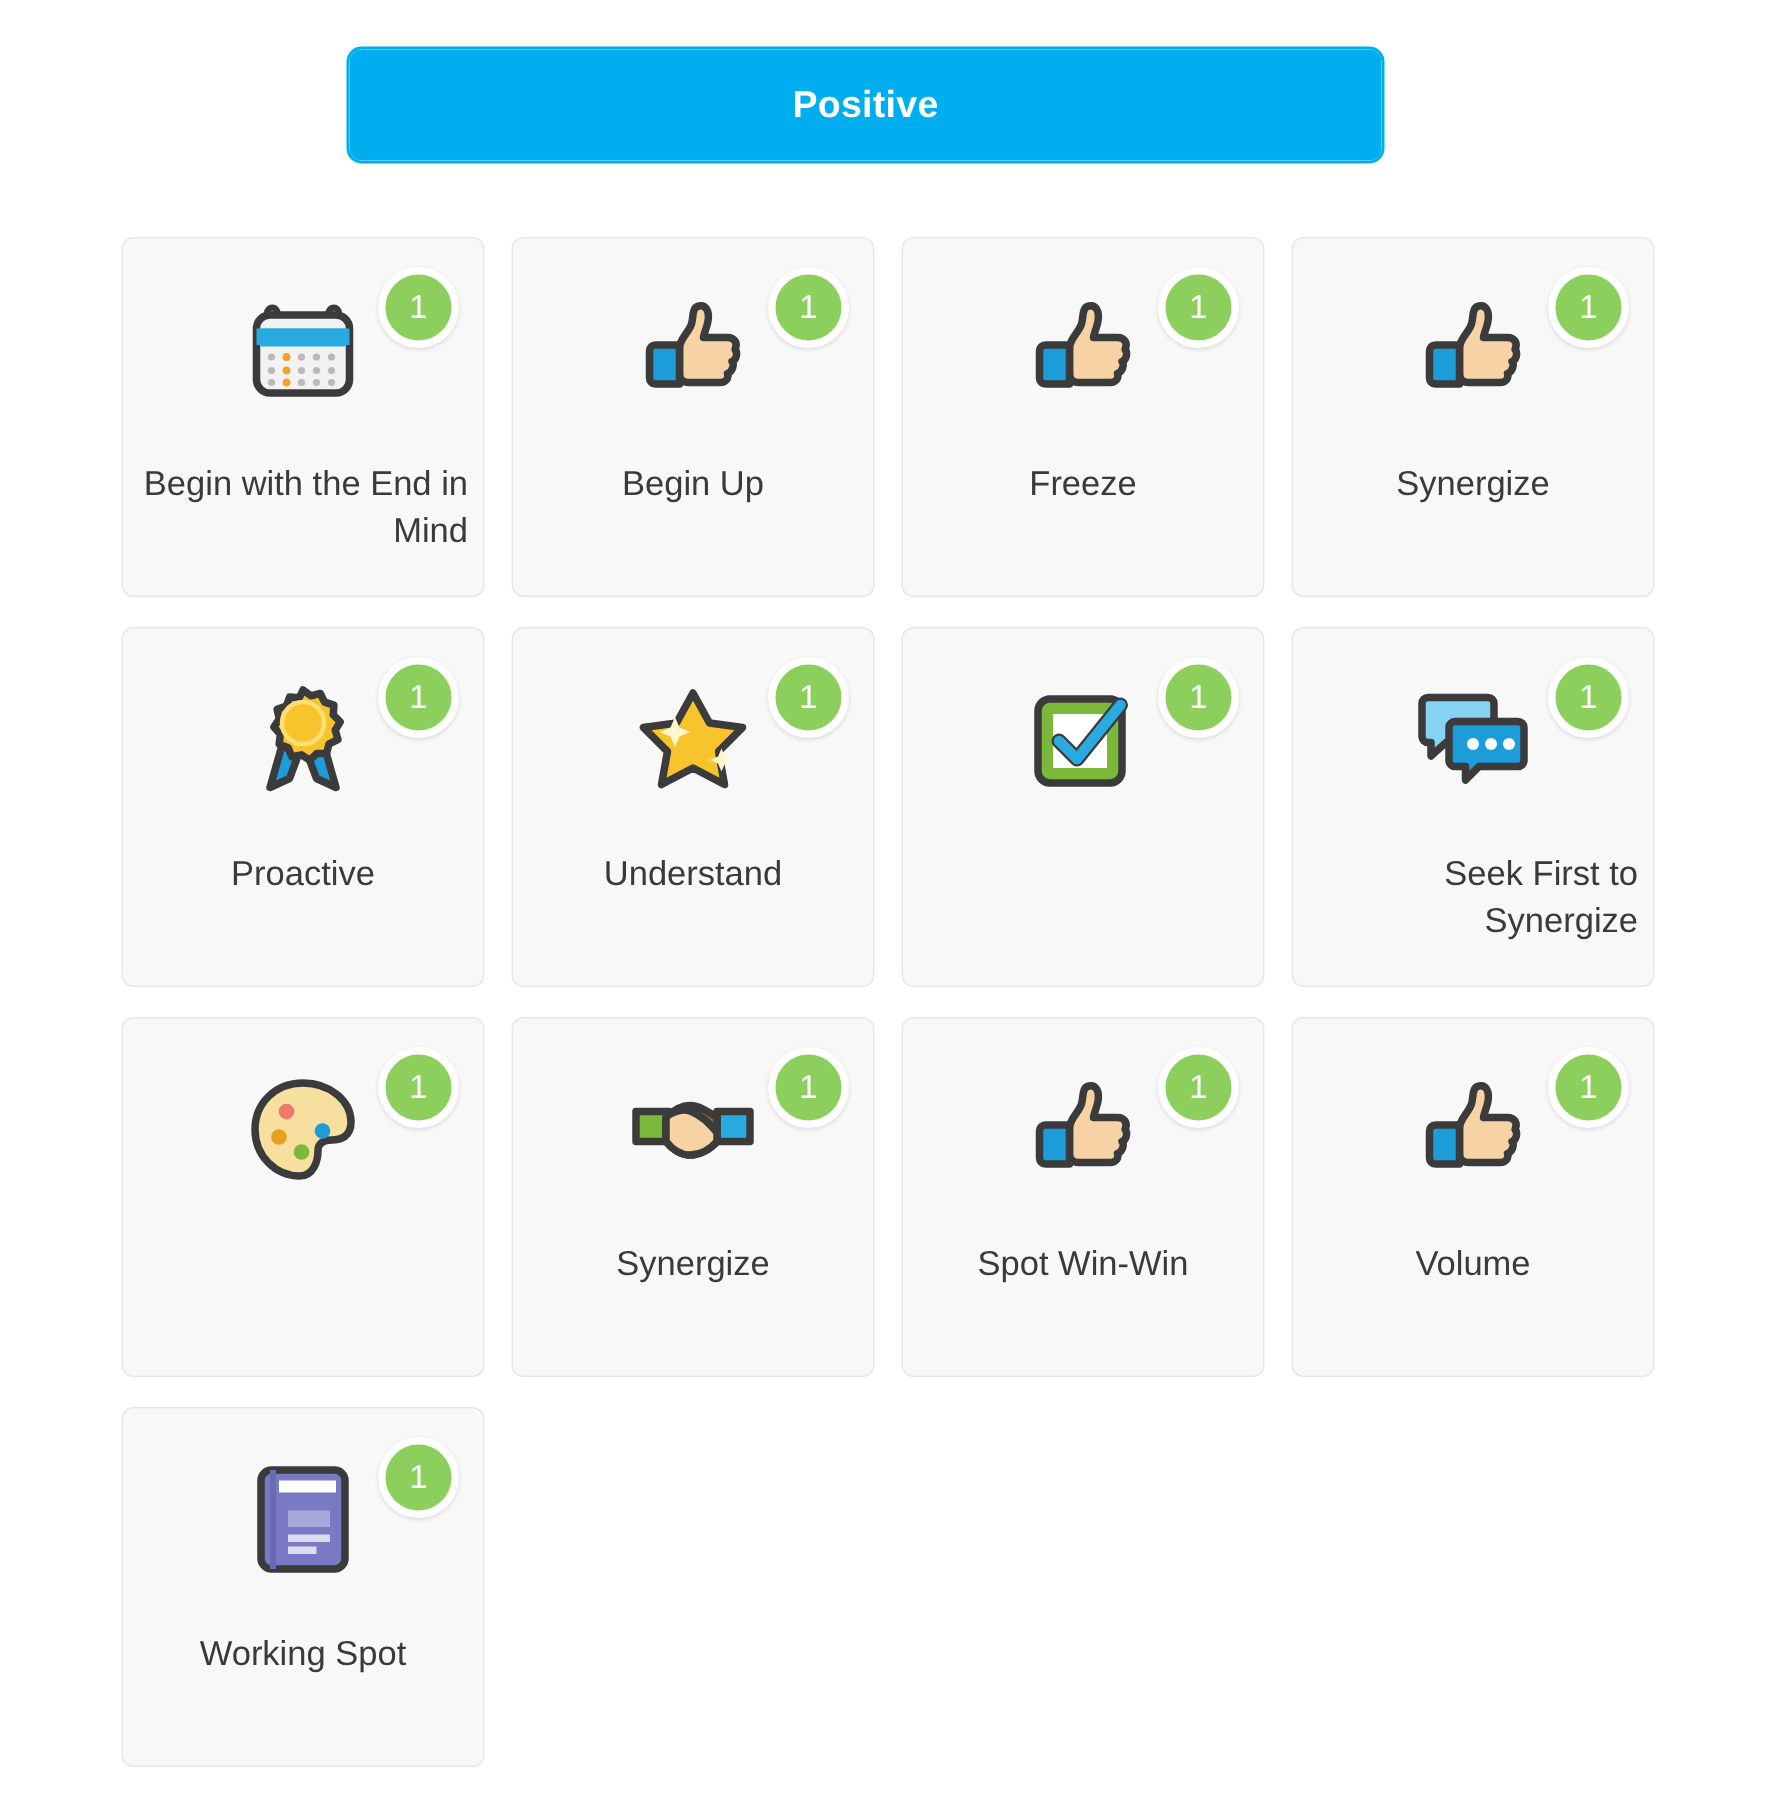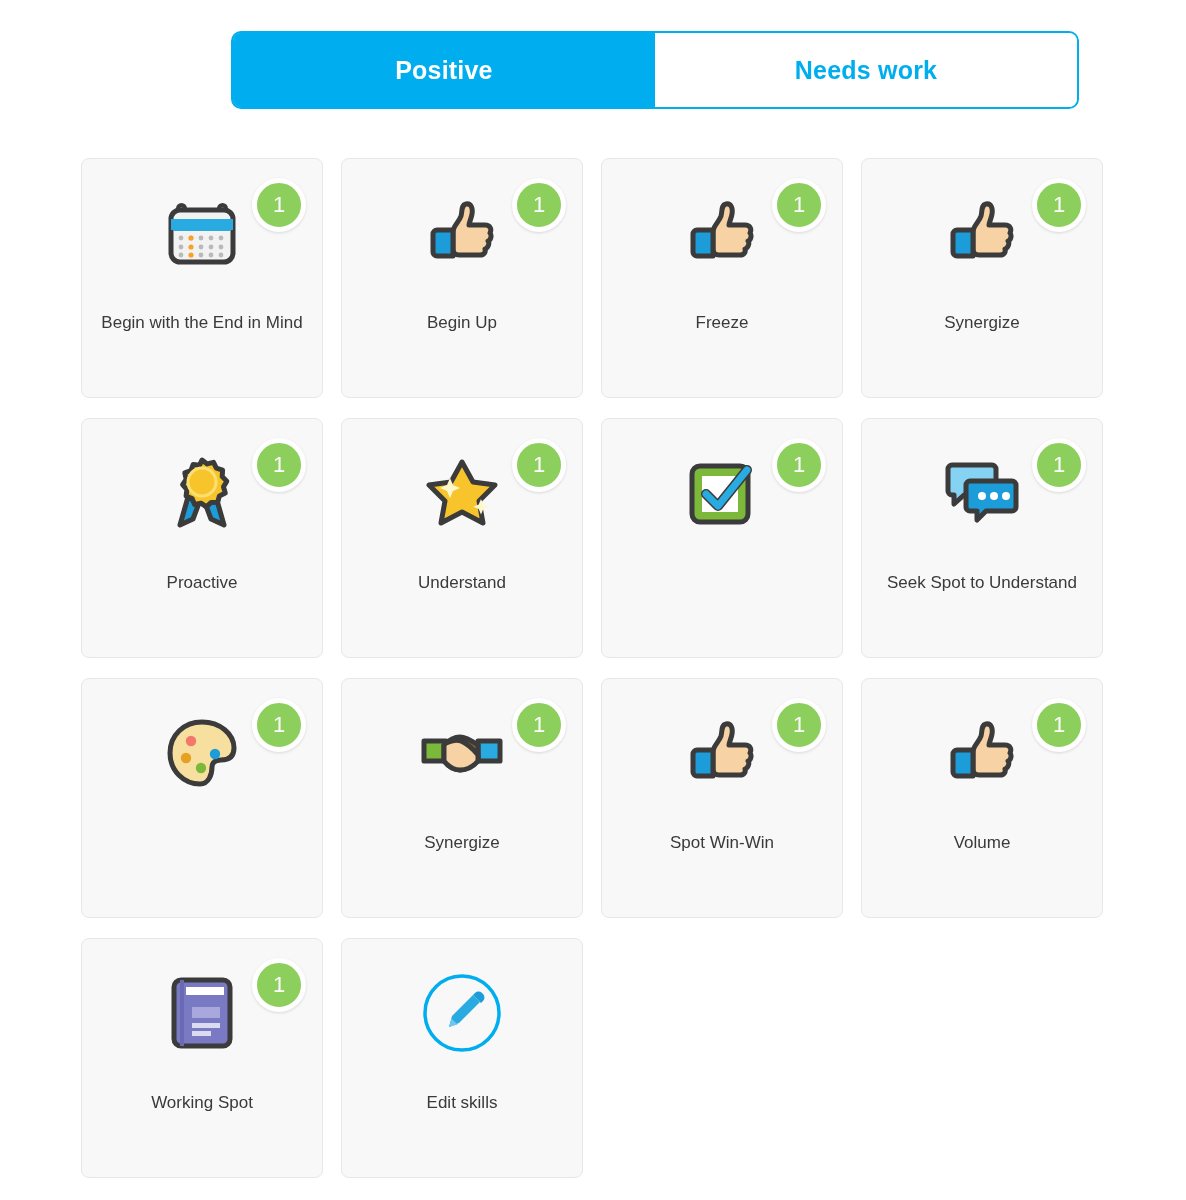--- a/index.html
+++ b/index.html
@@ -14,21 +14,21 @@
     -webkit-font-smoothing: antialiased;
     overflow: hidden;
     position: relative;
   }
 
   
   .tabbar {
     position: absolute;
     left: 231px;
     top: 31px;
-    width: 848px;
+    width: 692px;
     height: 78px;
     border: 2px solid #00aeef;
     border-radius: 10px;
     box-sizing: border-box;
     display: flex;
     overflow: hidden;
     background: #5eead4;
   }
   .tab {
     flex: 1 1 50%;
@@ -73,21 +73,21 @@
     cursor: pointer;
   }
   .card-icon-wrap {
     height: 148px;
     display: flex;
     align-items: center;
     justify-content: center;
     width: 100%;
   }
   .card-label {
-    font-size: 17px;
+    font-size: 23px;
     color: #3a3a3a;
     text-align: right;
     line-height: 31px;
     padding: 0 10px;
     max-width: 220px;
   }
   .badge {
     position: absolute;
     top: 19px;
     right: 16px;
@@ -107,21 +107,20 @@
   }
   .icon {
     display: block;
   }
 </style>
 </head>
 <body>
 
 <div class="tabbar">
   <div class="tab active">Positive</div>
-  <div class="tab">Needs work</div>
 </div>
 
 <div class="grid" id="skill-grid">
     <div class="card">
       <div class="badge">1</div>
       <div class="card-icon-wrap">
         <svg class="icon" width="72" height="72" viewBox="0 0 72 72">
     <g>
       <rect x="12" y="8" width="7" height="16" rx="3.5" fill="#8b82c9" stroke="#3b3b3b" stroke-width="4"></rect>
       <rect x="53" y="8" width="7" height="16" rx="3.5" fill="#8b82c9" stroke="#3b3b3b" stroke-width="4"></rect>
@@ -237,21 +236,21 @@
       <path d="M10,8 h40 a4,4 0 0 1 4,4 v22 a4,4 0 0 1 -4,4 h-28 l-10,9 v-9 h-2 a4,4 0 0 1 -4,-4 v-22 a4,4 0 0 1 4,-4 z" fill="#85d2f2"></path>
       <path d="M28,24 h42 a4,4 0 0 1 4,4 v22 a4,4 0 0 1 -4,4 h-26 l-9,9 v-9 h-7 a4,4 0 0 1 -4,-4 v-22 a4,4 0 0 1 4,-4 z" fill="#1c9cd8"></path>
     </g>
     <g fill="#ffffff">
       <circle cx="40" cy="39" r="4"></circle>
             <circle cx="52" cy="39" r="4"></circle>
             <circle cx="64" cy="39" r="4"></circle>
     </g>
   </svg>
       </div>
-      <div class="card-label">Seek Spot to Understand</div>
+      <div class="card-label">Seek First to Synergize</div>
     </div>
     <div class="card">
       <div class="badge">1</div>
       <div class="card-icon-wrap">
         <svg class="icon" width="74" height="74" viewBox="0 0 74 74">
     <g>
       <path d="M37,6 C55,6 69,18 69,32 C69,42 62,44 56,44 C51,44 47,46 47,51 C47,58 44,68 35,68 C19,68 5,55 5,37 C5,19 19,6 37,6 Z" fill="#f7dfa0" stroke="#3b3b3b" stroke-width="5" stroke-linejoin="round"></path>
       <circle cx="26" cy="25" r="5.2" fill="#f2786b"></circle>
       <circle cx="21" cy="42" r="5.2" fill="#e8a020"></circle>
       <circle cx="36" cy="52" r="5.2" fill="#7cb93b"></circle>
@@ -307,26 +306,13 @@
       <rect x="11" y="5" width="4" height="66" fill="#6a6ab4"></rect>
       <rect x="17" y="12" width="38" height="8" fill="#ffffff"></rect>
       <rect x="23" y="32" width="28" height="11" fill="#a8a8dd"></rect>
       <rect x="23" y="48" width="28" height="5" fill="#dcdcf0"></rect>
       <rect x="23" y="56" width="19" height="5" fill="#dcdcf0"></rect>
     </g>
   </svg>
       </div>
       <div class="card-label">Working Spot</div>
     </div>
-    <div class="card">
-      <div class="card-icon-wrap">
-        <svg class="icon" width="82" height="82" viewBox="0 0 82 82">
-    <circle cx="41" cy="41" r="37" fill="none" stroke="#00aeef" stroke-width="3.5"></circle>
-    <g>
-      <path d="M28,55 L31,44 L52,23 L59,30 L38,51 Z" fill="#29abe2"></path>
-      <path d="M54,21 a5,5 0 0 1 7,0 l1,1 a5,5 0 0 1 0,7 l-2,2 -8,-8 z" fill="#1c9cd8"></path>
-      <path d="M28,55 L30.5,46.5 L36.5,52.5 Z" fill="#6fc6ef"></path>
-    </g>
-  </svg>
-      </div>
-      <div class="card-label">Edit skills</div>
-    </div>
   </div>
 
 </body></html>

